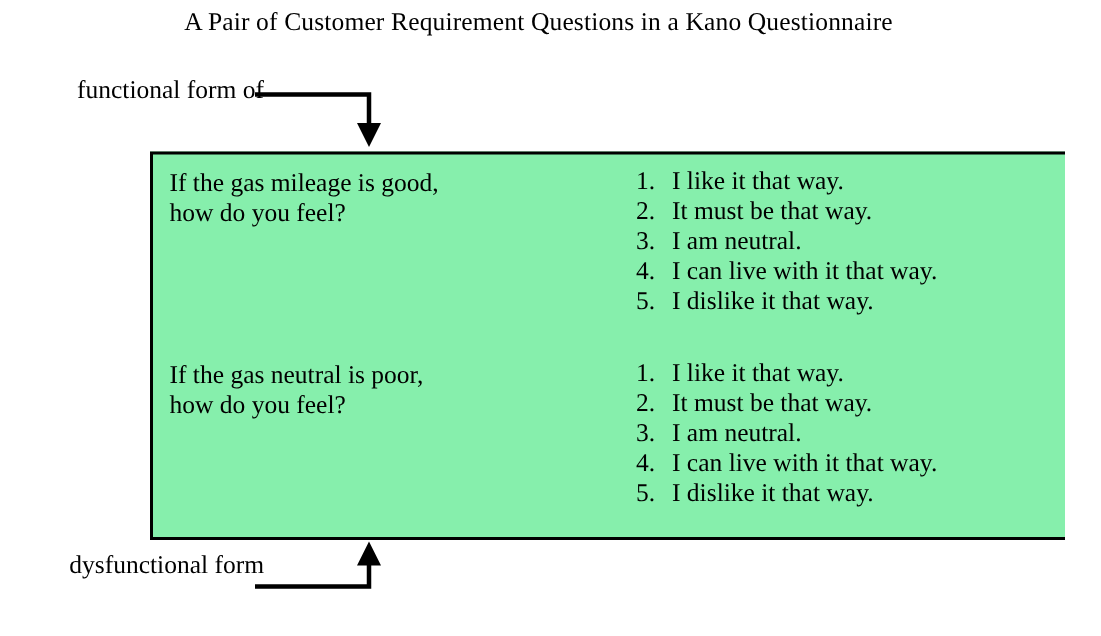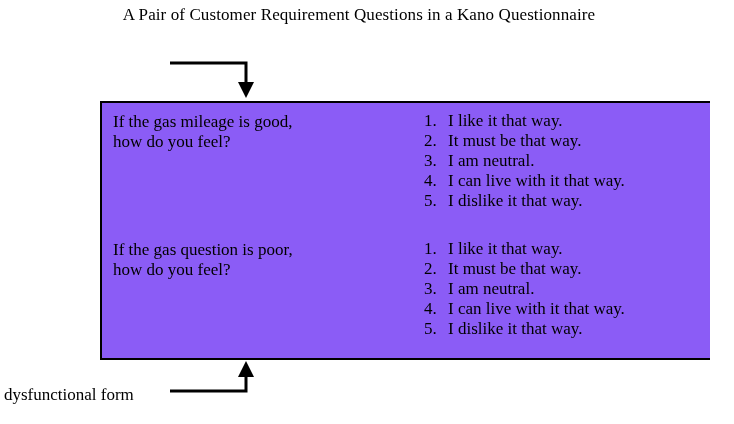--- a/index.html
+++ b/index.html
@@ -41,22 +41,22 @@
     white-space: nowrap;
   }
   #label-functional {
     left: 6px;
     top: 49px;
     text-align: right;
     width: 170px;
   }
   #label-dysfunctional {
     left: 4px;
-    top: 384px;
-    text-align: left;
+    top: 366px;
+    text-align: right;
     width: 172px;
   }
   .annot-line1 { display: block; }
   .annot-line2 { display: block; }
 
   
   .leader {
     position: absolute;
   }
   #leader-functional {
@@ -75,21 +75,21 @@
   
   #kano-table {
     position: absolute;
     left: 100px;
     top: 101px;
     width: 613px;
     height: 259px;
     border: 2px solid #000000;
     border-collapse: collapse;
     box-sizing: border-box;
-    background: #8b5cf6;
+    background: #86efac;
   }
   #kano-table table {
     border-collapse: collapse;
     width: 100%;
     height: 100%;
     table-layout: fixed;
   }
   #kano-table td {
     border: 0;
     vertical-align: top;
@@ -135,20 +135,21 @@
   }
 </style>
 </head>
 <body>
 
 <div id="canvas">
 
   <div id="figure-title">A Pair of Customer Requirement Questions in a Kano Questionnaire</div>
 
   <div class="annot-label" id="label-functional">
+    <span class="annot-line1">functional form of</span>
   </div>
 
   <svg class="leader" id="leader-functional" viewBox="0 0 90 42" width="90" height="42">
     <path d="M 2 5 L 78 5 L 78 27" fill="none" stroke="#000000" stroke-width="3"></path>
     <polygon points="78,40 70,24 86,24" fill="#000000"></polygon>
   </svg>
 
   <div class="annot-label" id="label-dysfunctional">
     <span class="annot-line1">dysfunctional form</span>
   </div>
@@ -186,21 +187,21 @@
               </li>
               <li class="answer-item">
                 <span class="answer-num">5.</span>
                 <span class="answer-label">I dislike it that way.</span>
               </li>
             </ul>
           </td>
         </tr>
         <tr class="row-divider">
           <td class="q-cell">
-            <div class="question-text">If the gas question is poor,
+            <div class="question-text">If the gas neutral is poor,
 how do you feel?</div>
           </td>
           <td class="a-cell">
             <ul class="answer-list">
               <li class="answer-item">
                 <span class="answer-num">1.</span>
                 <span class="answer-label">I like it that way.</span>
               </li>
               <li class="answer-item">
                 <span class="answer-num">2.</span>

